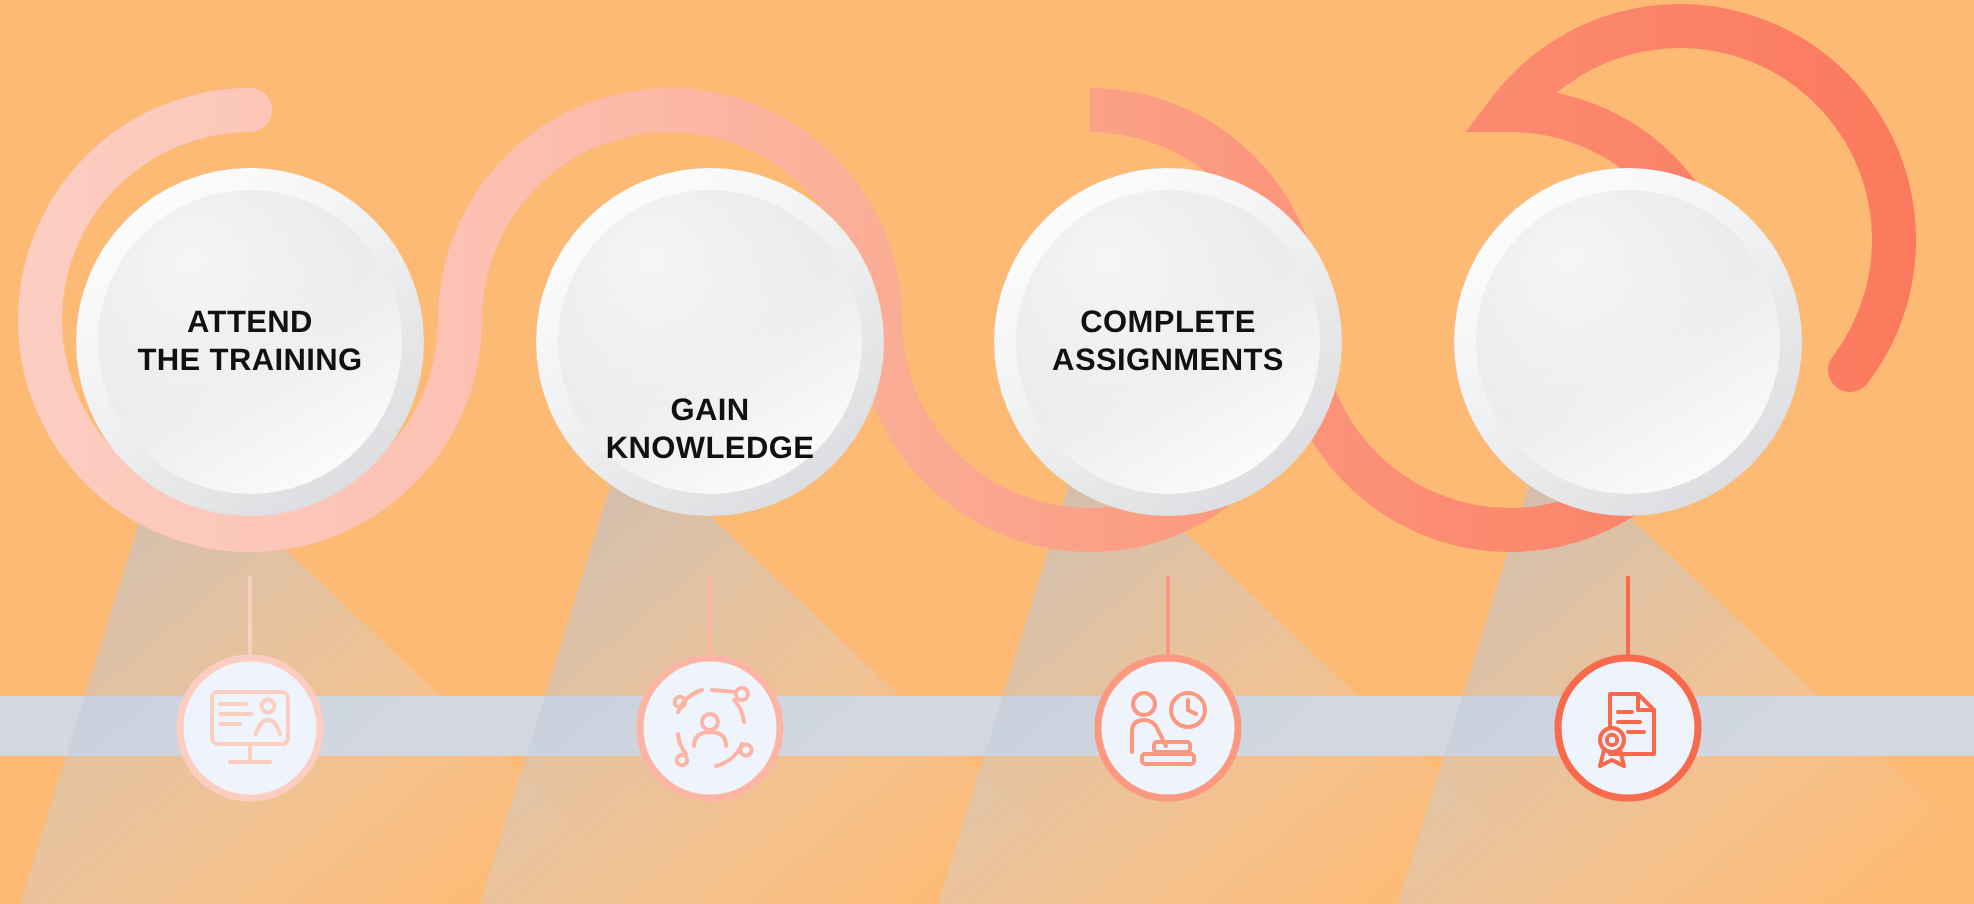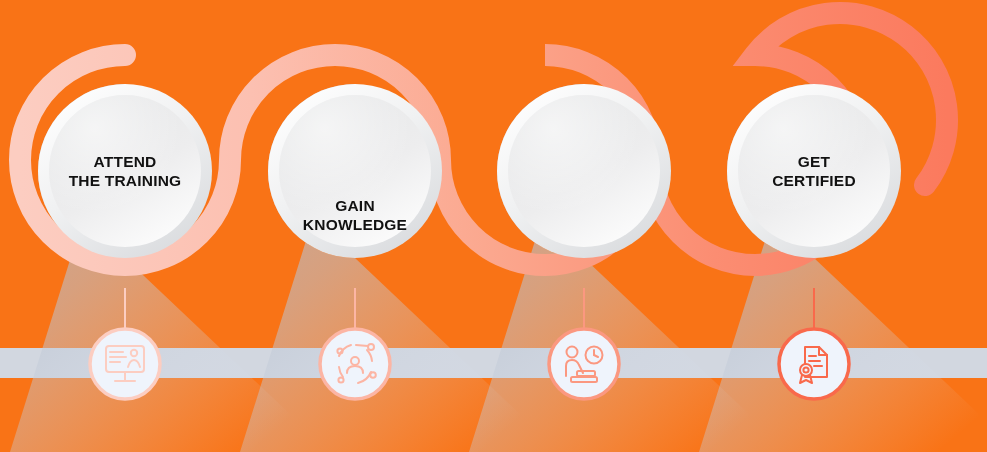--- a/index.html
+++ b/index.html
@@ -11,21 +11,21 @@
     width: 987px;
     height: 452px;
     overflow: hidden;
     background: #eff4fc;
     font-family: "Liberation Sans", sans-serif;
   }
   #stage {
     position: relative;
     width: 987px;
     height: 452px;
-    background: #f97316;
+    background: #fdba74;
   }
   #stage svg.layer {
     position: absolute;
     left: 0;
     top: 0;
     width: 987px;
     height: 452px;
   }
   .step-label {
     position: absolute;
@@ -195,17 +195,17 @@
       </g>
     </g>
   </svg>
 
   <div class="step-label" style="left:25px; top:152px;">ATTEND
 THE TRAINING</div>
 
   <div class="step-label" style="left:255px; top:152px;margin-top:44px;">GAIN
 KNOWLEDGE</div>
 
-
-  <div class="step-label" style="left:714px; top:152px;">GET
-CERTIFIED</div>
+  <div class="step-label" style="left:484px; top:152px;">COMPLETE
+ASSIGNMENTS</div>
+
 
 </div>
 
 </body></html>

